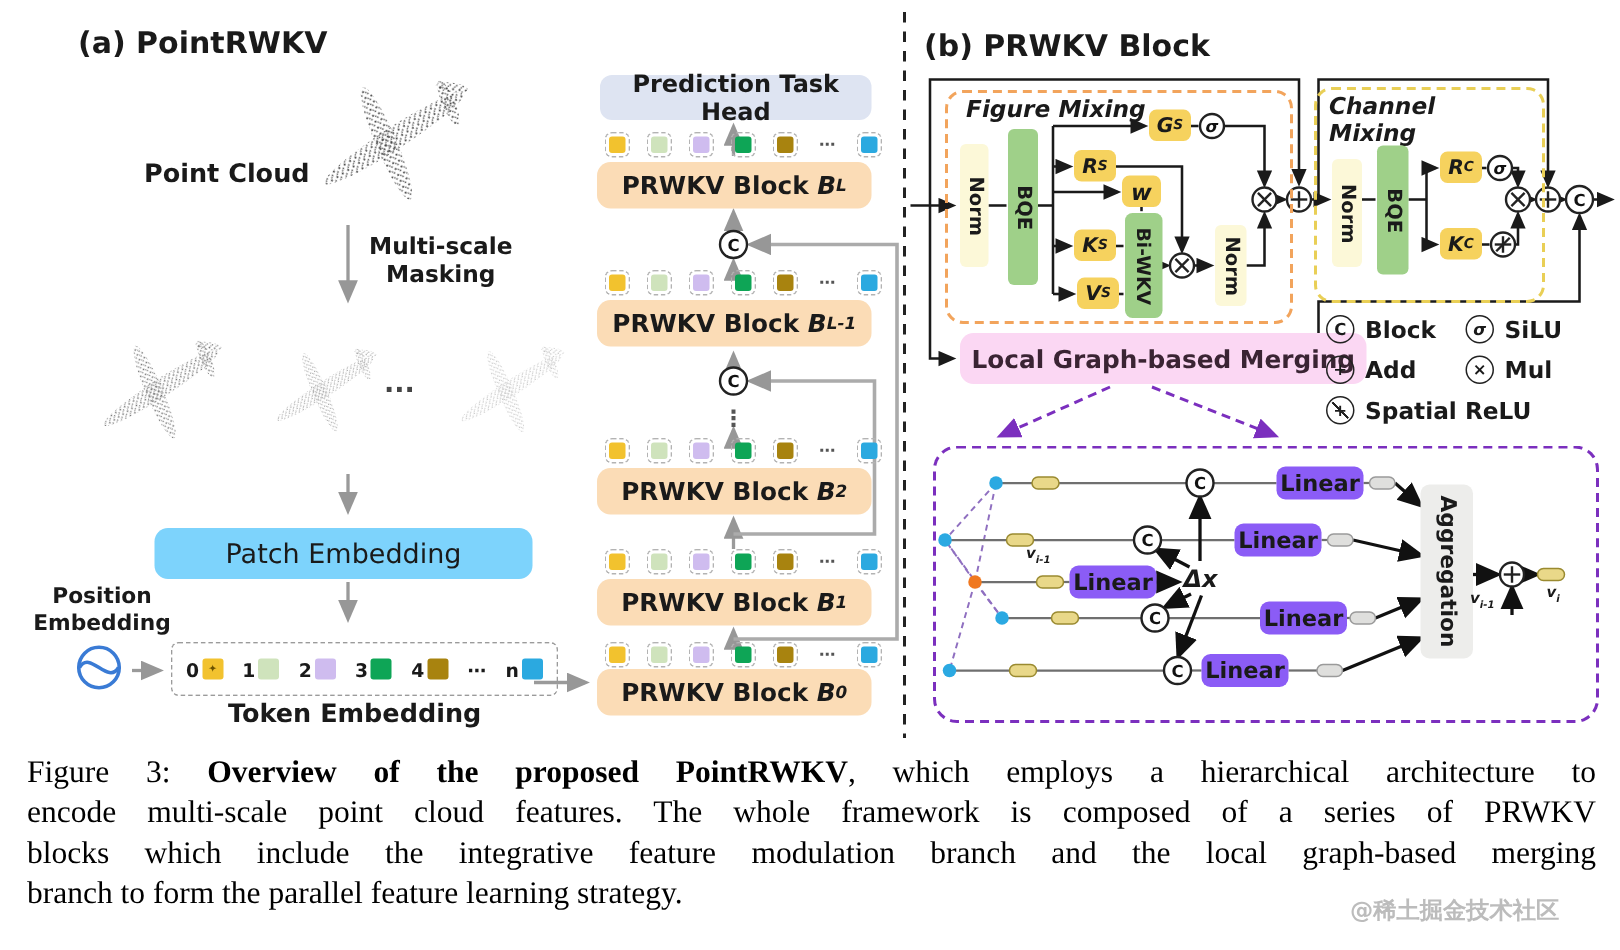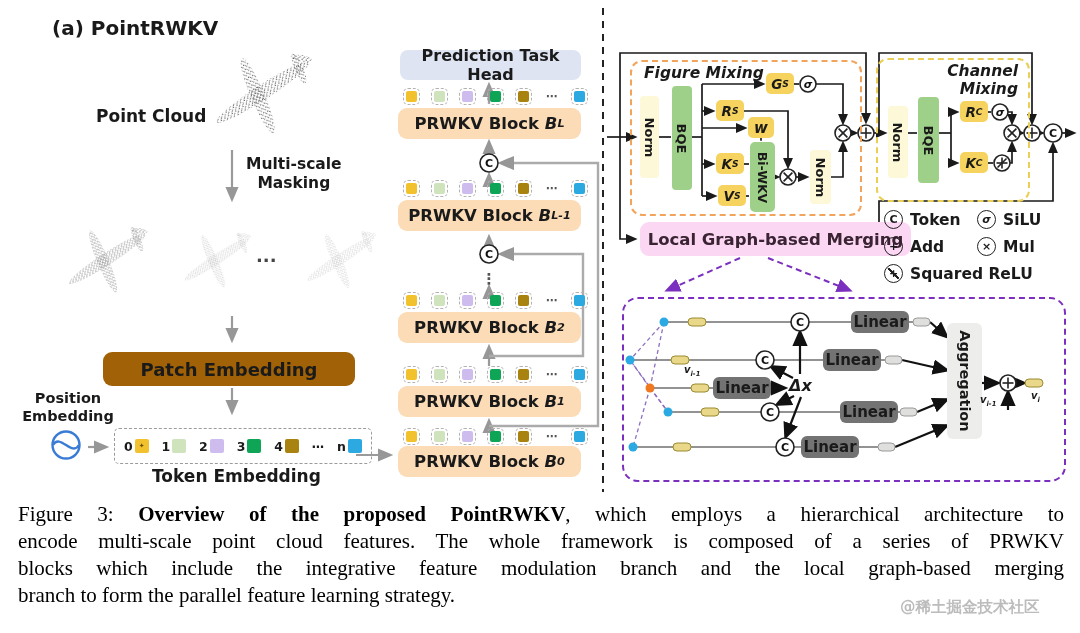--- a/index.html
+++ b/index.html
@@ -5,21 +5,21 @@
   html,body{margin:0;padding:0;background:#ffffff;}
   #fig{position:relative;width:1080px;height:633px;background:#fff;font-family:"DejaVu Sans",sans-serif;color:#1a1a1a;overflow:hidden;}
   #wires{position:absolute;left:0;top:0;z-index:1;}
   .abs{position:absolute;z-index:2;}
   .ctr{display:flex;align-items:center;justify-content:center;text-align:center;}
   .ital{font-style:italic;}
   sub{font-size:0.68em;}
   
   .ptitle{font-size:20px;font-weight:700;}
   .lbl{font-size:16px;font-weight:600;}
-  .box-yellow{background:#a16207;border-radius:9px;font-size:18px;font-weight:700;}
+  .box-yellow{background:#7dd3fc;border-radius:9px;font-size:18px;font-weight:400;}
   .prwkv{background:#FBDCB6;border-radius:9px;font-size:16.5px;font-weight:600;left:398px;width:183px;height:31px;}
   .predhead{background:#DEE4F2;border-radius:8px;font-size:16px;font-weight:600;}
   .tokrow{left:400px;width:179px;height:16px;display:flex;align-items:center;justify-content:space-between;padding:0 6px;}
   .sq{width:11px;height:11px;border-radius:2px;outline:1px dashed #b3b3b3;outline-offset:2px;}
   .rowdots{font-size:11px;font-weight:700;color:#555;line-height:1;}
   .tokmain{left:114px;top:428px;width:238px;height:34px;border:1.6px dashed #9b9b9b;border-radius:5px;display:flex;align-items:center;justify-content:space-between;padding:0 9px;}
   .tcell{display:flex;align-items:center;gap:2px;font-size:12.5px;font-weight:700;}
   .tsq{width:14px;height:14px;border-radius:2px;display:flex;align-items:center;justify-content:center;font-size:7px;color:#6b5200;}
   
   .dashedbox{border-radius:12px;}
@@ -27,21 +27,21 @@
   .vbox{display:flex;align-items:center;justify-content:center;border-radius:4px;}
   .vbox span{transform:rotate(90deg);white-space:nowrap;font-size:13px;font-weight:600;}
   .norm{background:#FCF8D8;}
   .bqe{background:#9FD089;}
   .op{background:#F6D25E;border-radius:5px;font-size:13.5px;font-weight:600;}
   .pink{background:#FBD7F3;border-radius:9px;font-size:16.5px;font-weight:600;color:#3a2433;}
   .legrow{display:flex;align-items:center;gap:7px;font-size:15.5px;font-weight:600;}
   .lc{display:inline-flex;width:17px;height:17px;border:1.6px solid #222;border-radius:50%;align-items:center;justify-content:center;font-size:11px;font-weight:700;flex:0 0 auto;position:relative;}
   .lc.sig{font-style:italic;}
   .lc.srelu::after{content:"";position:absolute;left:1px;top:1px;right:1px;bottom:1px;background:linear-gradient(45deg,transparent 46%,#222 46%,#222 54%,transparent 54%);border-radius:50%;}
-  .linear{background:#737373;border-radius:6px;font-size:15px;font-weight:600;width:58px;height:22px;}
+  .linear{background:#8b5cf6;border-radius:6px;font-size:15px;font-weight:600;width:58px;height:22px;}
   .agg{background:#EDEDEB;border-radius:6px;}
   .agg span{font-size:14.5px;}
   .mathlbl{font-size:10px;font-style:italic;font-weight:600;}
   
   .cap{left:18px;width:1046px;font-family:Liberation Serif, serif;font-size:21px;color:#000;white-space:nowrap;}
   .jst{text-align:justify;text-align-last:justify;white-space:normal;height:27px;overflow:hidden;}
   .wm{font-size:15.5px;color:#bcbcbc;font-weight:600;}
 </style>
 </head>
 <body>
@@ -386,26 +386,27 @@
       <span class="sq" style="background-color: rgb(207, 188, 239);"></span>
       <span class="sq" style="background-color: rgb(14, 165, 86);"></span>
       <span class="sq" style="background-color: rgb(168, 131, 15);"></span>
       <span class="rowdots">⋯</span>
       <span class="sq" style="background-color: rgb(43, 169, 224);"></span>
   </div>
   <div class="abs ctr prwkv" style="top:446px;">
     <span>PRWKV Block</span>&nbsp;<span class="ital">B</span><sub class="ital">0</sub>
   </div>
 
+  <div class="abs ptitle" style="left:616px;top:18px;">(b) PRWKV Block</div>
 
   <div class="abs dashedbox" style="left:630px;top:60px;width:228px;height:152px;border:2px dashed #F2A45C;"></div>
   <div class="abs mixlbl" style="left:644px;top:64px;">Figure Mixing</div>
 
   <div class="abs dashedbox" style="left:876px;top:58px;width:150px;height:140px;border:2px dashed #E9CF56;"></div>
-  <div class="abs mixlbl" style="left:886px;top:62px;width:132px;text-align:right;">Channel Mixing</div>
+  <div class="abs mixlbl" style="left:886px;top:62px;width:132px;text-align:left;">Channel Mixing</div>
 
   <div class="abs vbox norm" style="left:640px;top:96px;width:19px;height:82px;">
       <span>Norm</span>
     </div>
   <div class="abs vbox bqe" style="left:672px;top:86px;width:20px;height:104px;">
       <span>BQE</span>
     </div>
   <div class="abs ctr op" style="left:766px;top:73px;width:28px;height:21px;">
       <span class="ital">G</span>
       <sub class="ital">S</sub>
@@ -444,37 +445,37 @@
     </div>
   <div class="abs ctr op" style="left:960px;top:152px;width:28px;height:21px;">
       <span class="ital">K</span>
       <sub class="ital">C</sub>
     </div>
 
   <div class="abs ctr pink" style="left:640px;top:222px;width:271px;height:34px;">Local Graph-based Merging</div>
 
   <div class="abs legrow" style="left:884px;top:210px;">
       <span class="lc">C</span>
-      <span>Token</span>
+      <span>Block</span>
     </div>
   <div class="abs legrow" style="left:977px;top:210px;">
       <span class="lc sig">σ</span>
       <span>SiLU</span>
     </div>
   <div class="abs legrow" style="left:884px;top:237px;">
       <span class="lc">+</span>
       <span>Add</span>
     </div>
   <div class="abs legrow" style="left:977px;top:237px;">
       <span class="lc">×</span>
       <span>Mul</span>
     </div>
   <div class="abs legrow" style="left:884px;top:264px;">
       <span class="lc srelu">+</span>
-      <span>Squared ReLU</span>
+      <span>Spatial ReLU</span>
     </div>
 
   <div class="abs dashedbox" style="left:622px;top:297px;width:440px;height:181px;border:2.5px dashed #7B2FBE;border-radius:16px;"></div>
   <div class="abs ctr linear" style="left:851px;top:311px;">Linear</div>
   <div class="abs ctr linear" style="left:823px;top:349px;">Linear</div>
   <div class="abs ctr linear" style="left:713px;top:377px;">Linear</div>
   <div class="abs ctr linear" style="left:840px;top:401px;">Linear</div>
   <div class="abs ctr linear" style="left:801px;top:436px;">Linear</div>
   <div class="abs vbox agg" style="left:947px;top:323px;width:35px;height:116px;">
       <span>Aggregation</span>

